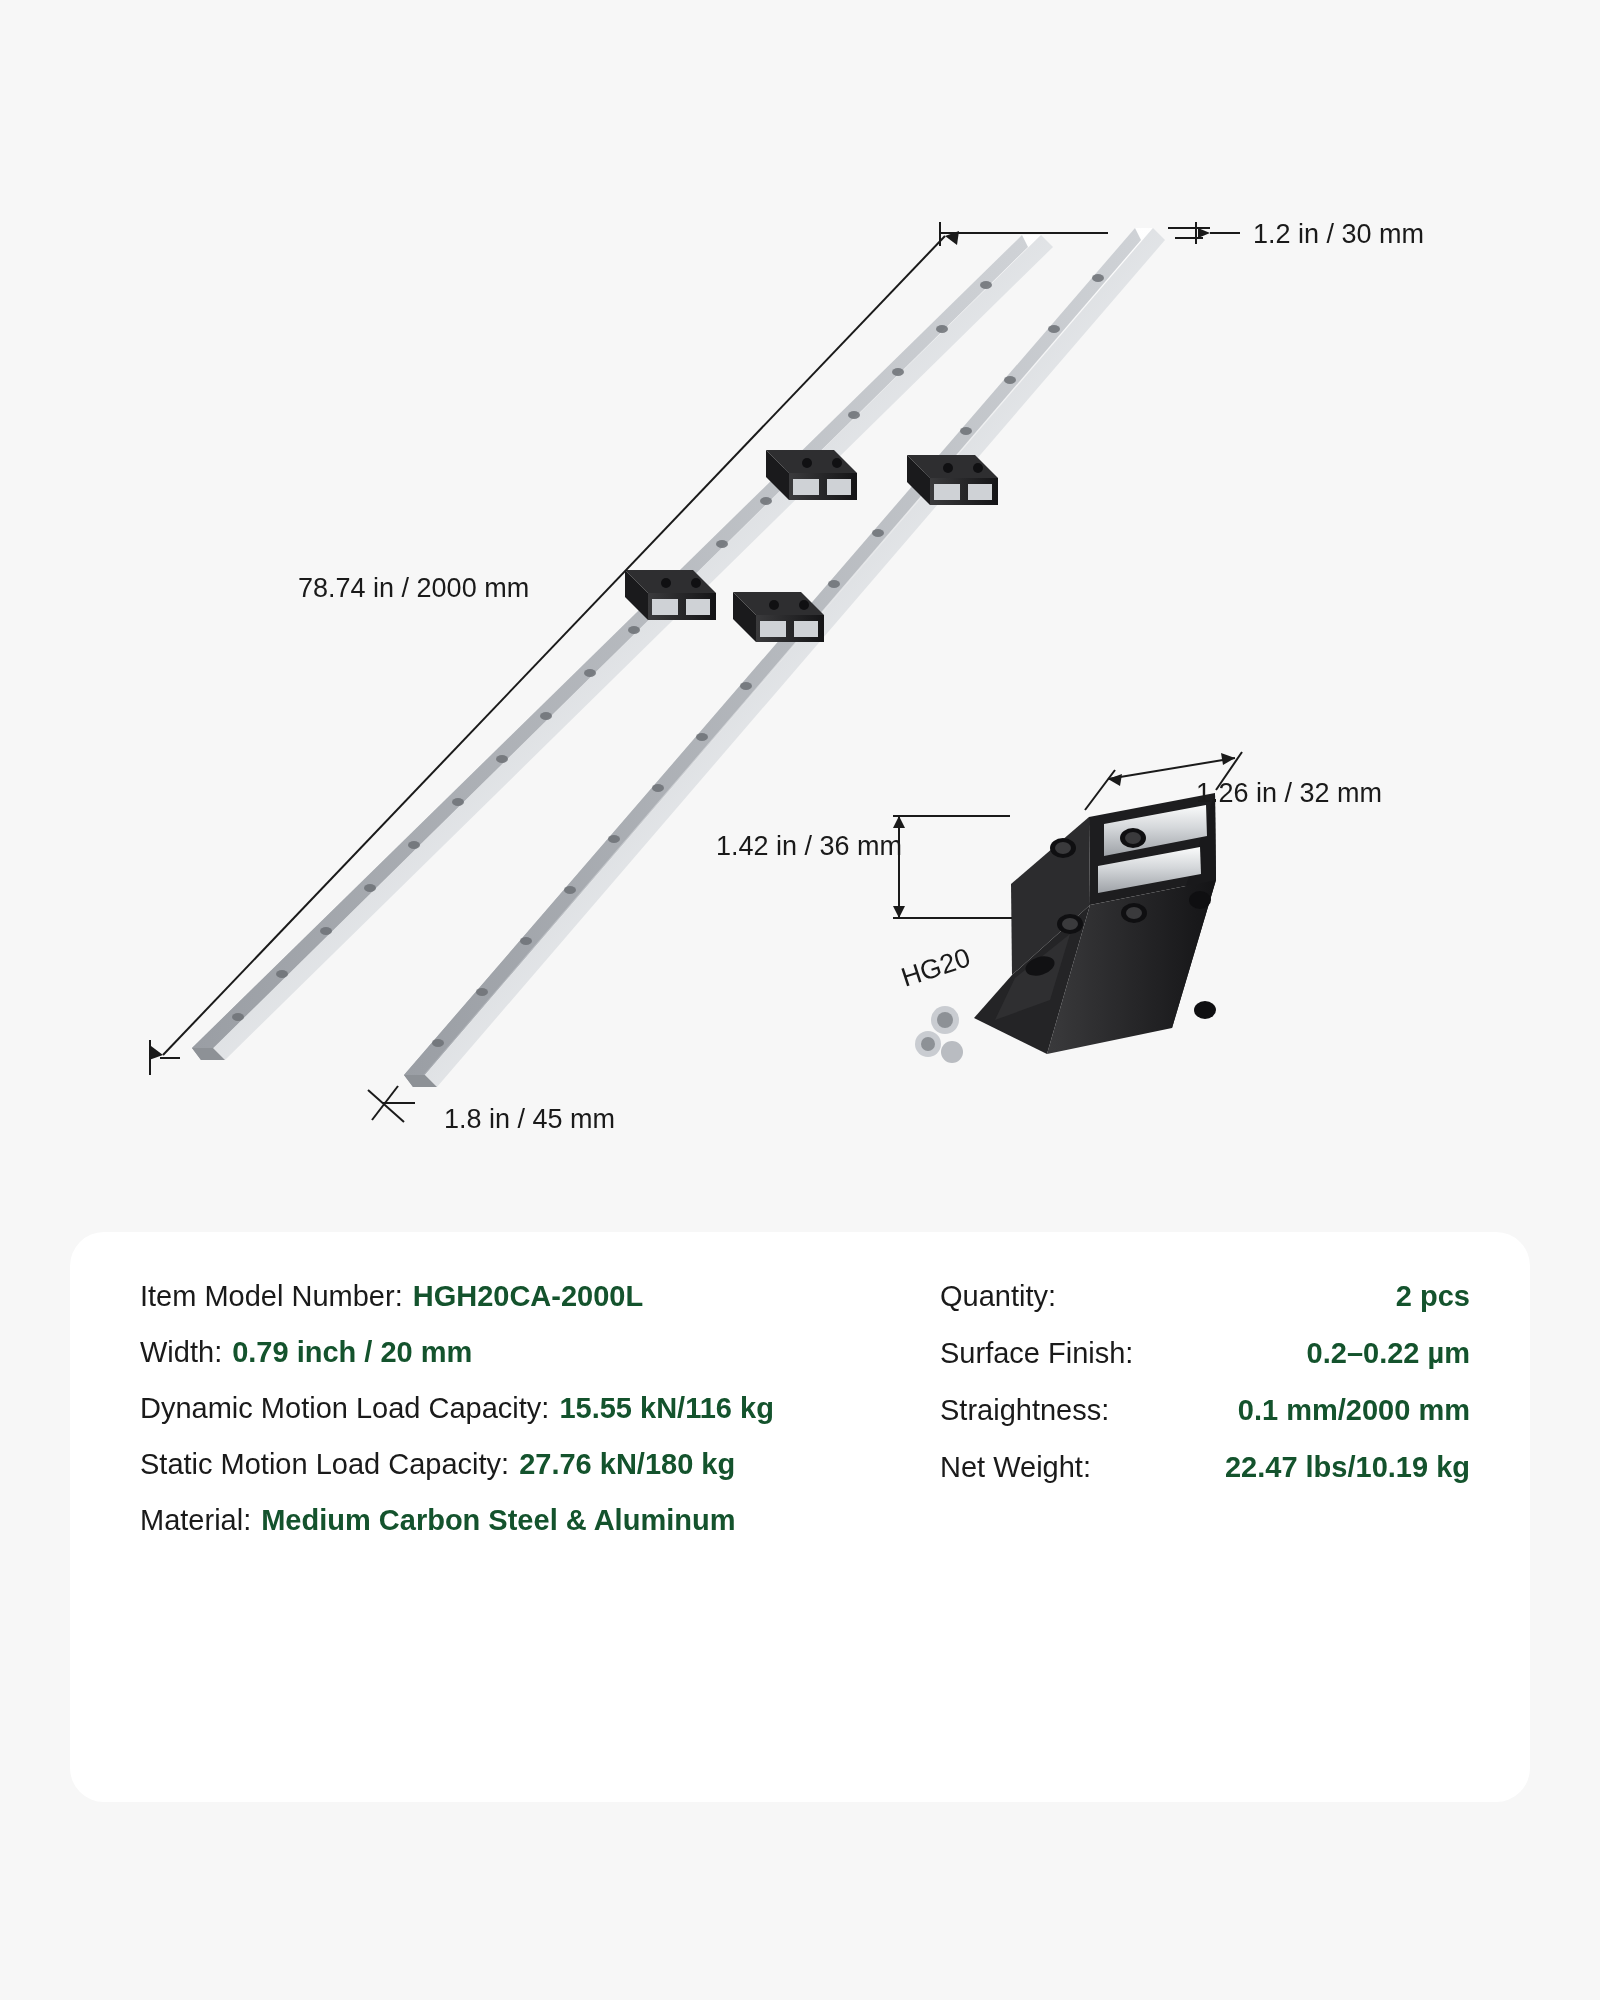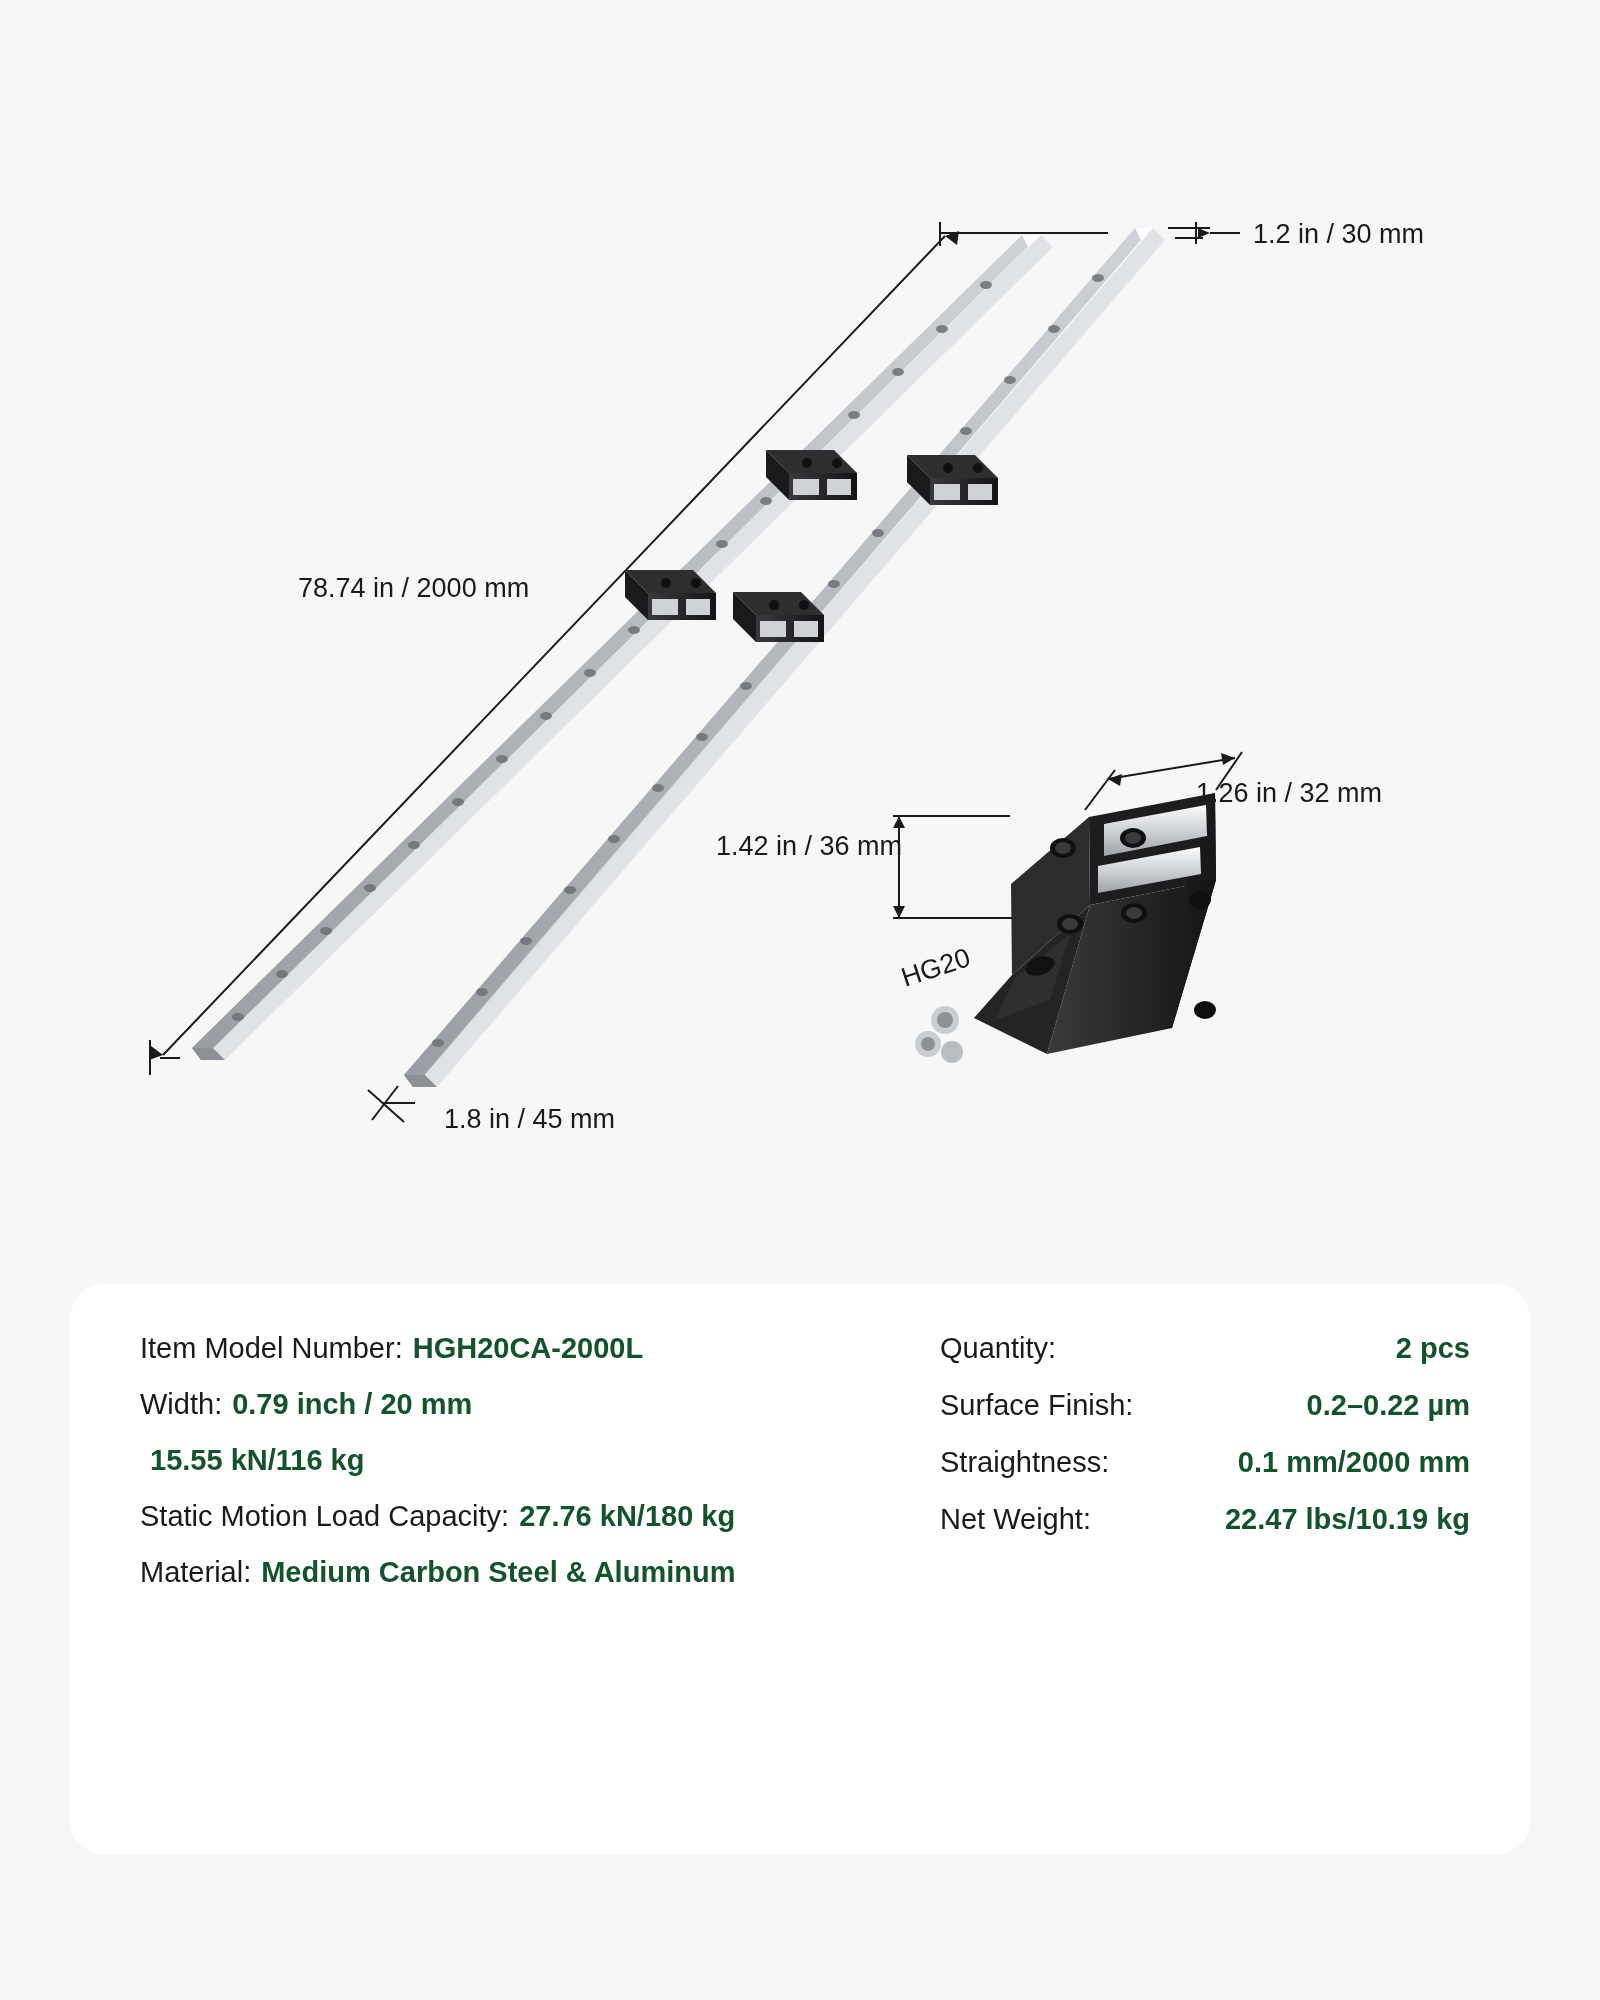--- a/index.html
+++ b/index.html
@@ -30,21 +30,21 @@
   .dim-label {
     font-family: "Liberation Sans", sans-serif;
     font-size: 27px;
     fill: #1a1a1a;
   }
 
   
   #spec-card {
     position: absolute;
     left: 70px;
-    top: 1284px;
+    top: 1232px;
     width: 1460px;
     height: 570px;
     background: #ffffff;
     border-radius: 34px;
     box-sizing: border-box;
     padding: 48px 60px 40px 70px;
   }
 
   .spec-cols {
     display: flex;
@@ -311,20 +311,21 @@
     <div class="col-left">
       <div class="spec-row">
         <span class="spec-label">Item Model Number:</span>
         <span class="spec-value">HGH20CA-2000L</span>
       </div>
       <div class="spec-row">
         <span class="spec-label">Width:</span>
         <span class="spec-value">0.79 inch / 20 mm</span>
       </div>
       <div class="spec-row">
+        <span class="spec-label">Dynamic Motion Load Capacity:</span>
         <span class="spec-value">15.55 kN/116 kg</span>
       </div>
       <div class="spec-row">
         <span class="spec-label">Static Motion Load Capacity:</span>
         <span class="spec-value">27.76 kN/180 kg</span>
       </div>
       <div class="spec-row">
         <span class="spec-label">Material:</span>
         <span class="spec-value">Medium Carbon Steel &amp; Aluminum</span>
       </div>

